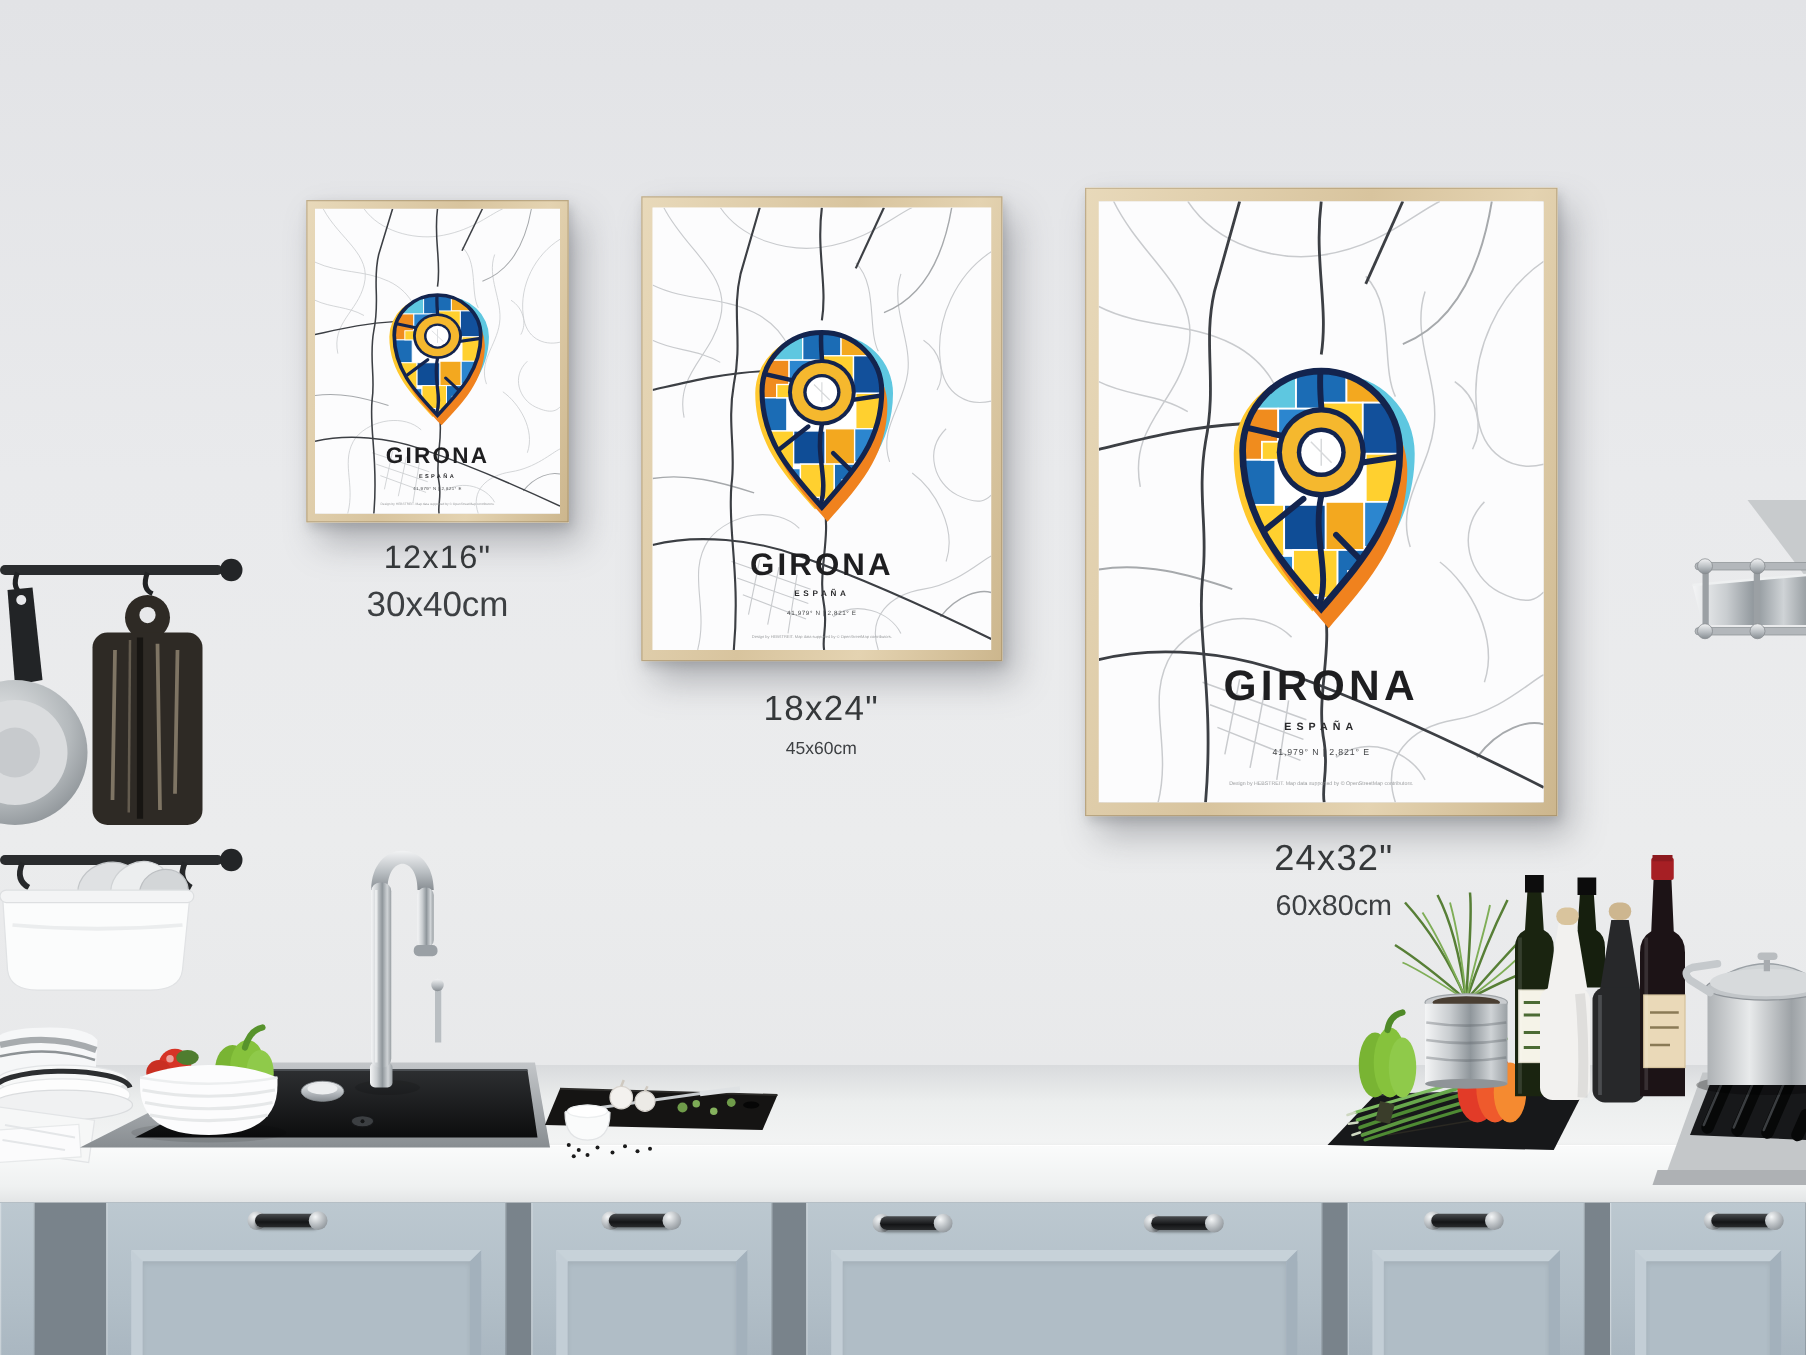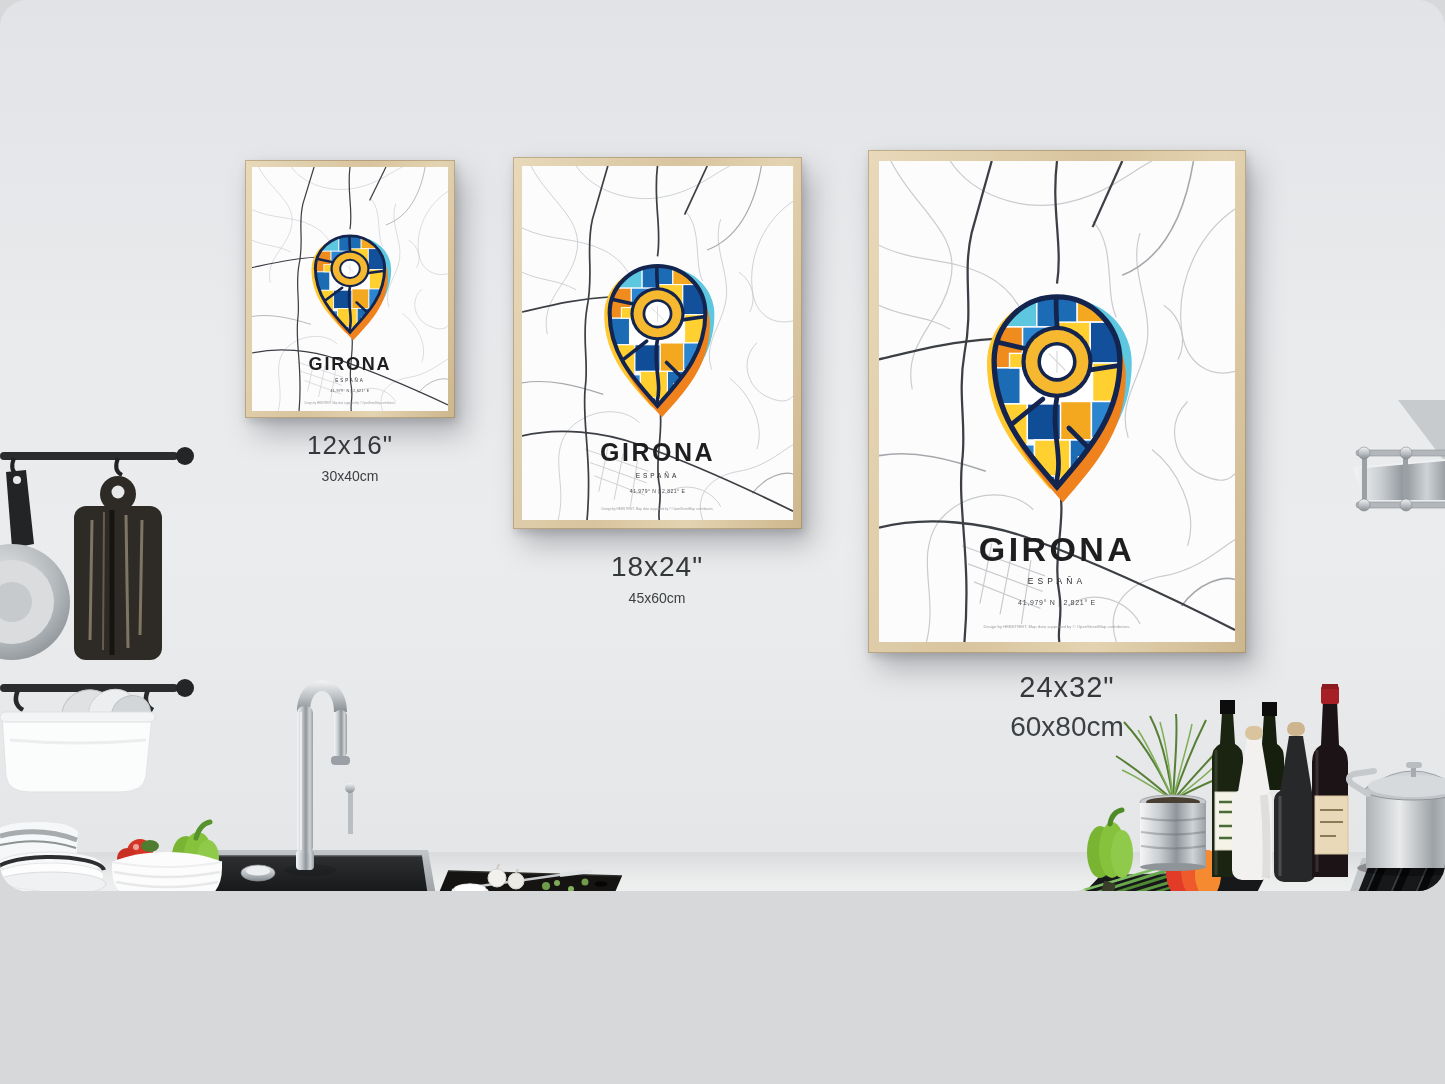--- a/index.html
+++ b/index.html
@@ -1,18 +1,18 @@
 <!DOCTYPE html>
 <html><head>
 <meta charset="utf-8">
 <style>
   html,body{margin:0;padding:0;background:#d7d8da;}
-  .stage{position:relative;width:1445px;height:891px;overflow:hidden;
+  .stage{position:relative;width:1445px;height:1084px;overflow:hidden;
          font-family:"Liberation Sans",sans-serif;
-         background:linear-gradient(180deg,#e2e3e6 0%,#e9eaec 35%,#ebeced 62%,#e4e5e7 100%);border-radius:27px;}
+         background:linear-gradient(180deg,#e2e3e6 0%,#e9eaec 35%,#ebeced 62%,#e4e5e7 100%);}
   
   .counter-surface{position:absolute;left:0;top:852px;width:100%;height:66px;
          background:linear-gradient(180deg,#d9dbdd 0%,#eceeee 45%,#f3f4f4 100%);}
   .counter-edge{position:absolute;left:0;top:916px;width:100%;height:46px;
          background:linear-gradient(180deg,#fafbfb 0%,#eff1f1 70%,#e2e4e5 100%);
          border-top:1px solid #ffffff;box-shadow:0 4px 6px rgba(40,45,50,.22);}
   .cabinets{position:absolute;left:0;top:962px;width:100%;height:122px;background:#79838b;}
   .door{position:absolute;top:0;height:122px;
          background:linear-gradient(180deg,#bcc8d0 0%,#b2bfc8 60%,#aab7c1 100%);
          box-shadow:inset 1px 0 0 rgba(255,255,255,.35), inset -1px 0 0 rgba(0,0,0,.15);}
@@ -32,42 +32,42 @@
                     inset 0 0 0 1px rgba(115,92,55,.35);}
   .p1{left:245px;top:160px;width:210px;height:258px;padding:7px;}
   .p2{left:513px;top:157px;width:289px;height:372px;padding:9px;}
   .p3{left:868px;top:150px;width:378px;height:503px;padding:11px;}
   .poster,.poster *{box-sizing:border-box;}
   .pmap{position:relative;width:100%;height:100%;background:#fcfcfd;overflow:hidden;
         box-shadow:inset 0 0 10px rgba(0,0,0,.10);}
   .pmap svg.mapsvg{position:absolute;inset:0;width:100%;height:100%;}
   .ptxt{position:absolute;left:0;right:0;text-align:center;color:#1e1e20;margin:0;}
   .t-title{top:76.8%;font-weight:800;}
-  .t-country{top:86.3%;font-weight:400;color:#2a2a2c;}
+  .t-country{top:86.3%;font-weight:700;color:#2a2a2c;}
   .t-coords{top:91.0%;font-weight:400;color:#46484a;}
   .t-attr{top:96.2%;font-weight:400;color:#9b9d9f;}
   .p1 .t-title{font-size:18px;letter-spacing:.10em}
   .p1 .t-country{font-size:4.5px;letter-spacing:.42em}
   .p1 .t-coords{font-size:3.5px;letter-spacing:.10em}
   .p1 .t-attr{font-size:2.6px}
   .p2 .t-title{font-size:25px;letter-spacing:.10em}
   .p2 .t-country{font-size:6.5px;letter-spacing:.45em}
   .p2 .t-coords{font-size:5px;letter-spacing:.10em}
   .p2 .t-attr{font-size:3.2px}
   .p3 .t-title{font-size:34px;letter-spacing:.10em}
   .p3 .t-country{font-size:8.5px;letter-spacing:.48em}
   .p3 .t-coords{font-size:7px;letter-spacing:.10em}
   .p3 .t-attr{font-size:4.2px}
   
   .size-label{position:absolute;text-align:center;color:#35383a;}
   .size-label .in{letter-spacing:1px;}
   .size-label .cm{margin-top:7px;color:#3d4043;}
-  .l1{left:262px;top:430px;width:176px}.l1 .in{font-size:26px}.l1 .cm{font-size:14px}
+  .l1{left:262px;top:430px;width:176px}.l1 .in{font-size:26px}.l1 .cm{font-size:28px}
   .l2{left:567px;top:551px;width:180px}.l2 .in{font-size:28px}.l2 .cm{font-size:14px}
-  .l3{left:975px;top:671px;width:184px}.l3 .in{font-size:29px}.l3 .cm{font-size:28px}
+  .l3{left:975px;top:671px;width:184px}.l3 .in{font-size:29px}.l3 .cm{font-size:23px}
   .props{position:absolute;inset:0;width:1445px;height:1084px;}
 </style>
 </head>
 <body>
 
 <div class="stage">
 
   <svg width="0" height="0" style="position:absolute" aria-hidden="true">
     <defs>
       <clipPath id="pinclip">

